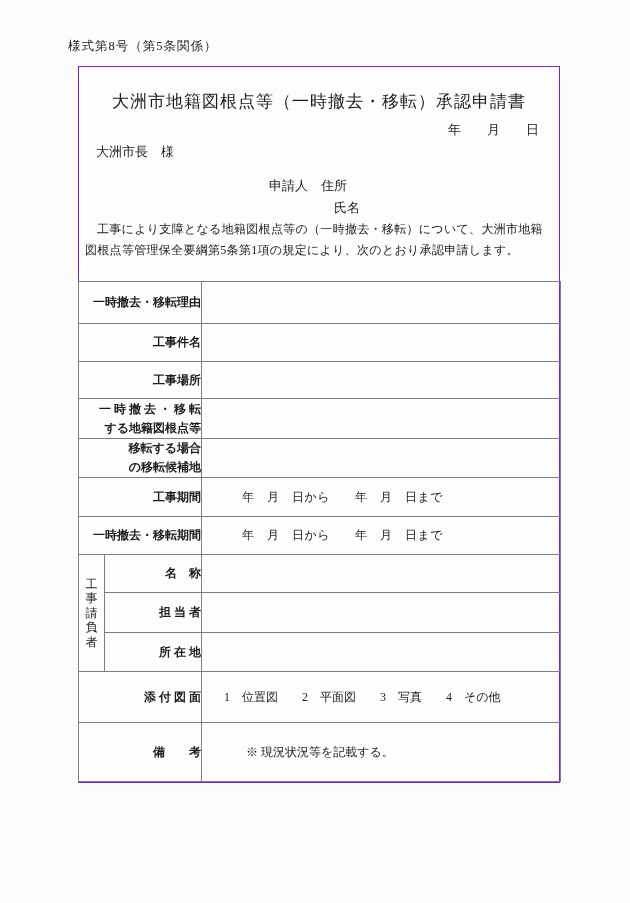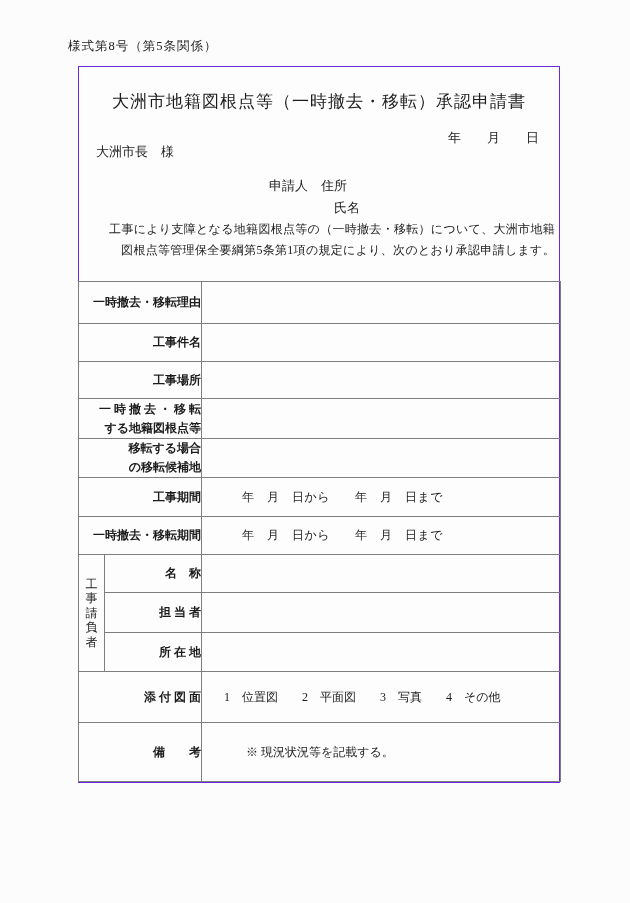--- a/index.html
+++ b/index.html
@@ -32,21 +32,21 @@
     top: 23px;
     left: 0;
     width: 100%;
     text-align: center;
     font-size: 17px;
     letter-spacing: 1px;
     white-space: nowrap;
   }
   .date-line {
     position: absolute;
-    top: 62px;
+    top: 54px;
     right: 20px;
     font-size: 13px;
   }
   .addressee {
     position: absolute;
     top: 76px;
     left: 17px;
     font-size: 13px;
   }
   .applicant {
@@ -60,21 +60,20 @@
   .applicant .gap { display: inline-block; width: 13px; }
   .body-paragraph {
     position: absolute;
     top: 152px;
     left: 6px;
     width: 470px;
     font-size: 12px;
     line-height: 21px;
     text-indent: 1em;
     letter-spacing: 0.3px;
-    text-align: right;
   }
   table.form-table {
     position: absolute;
     top: 214px;
     left: -1px;
     width: 483px;
     border-collapse: collapse;
     table-layout: fixed;
     font-size: 12px;
   }

